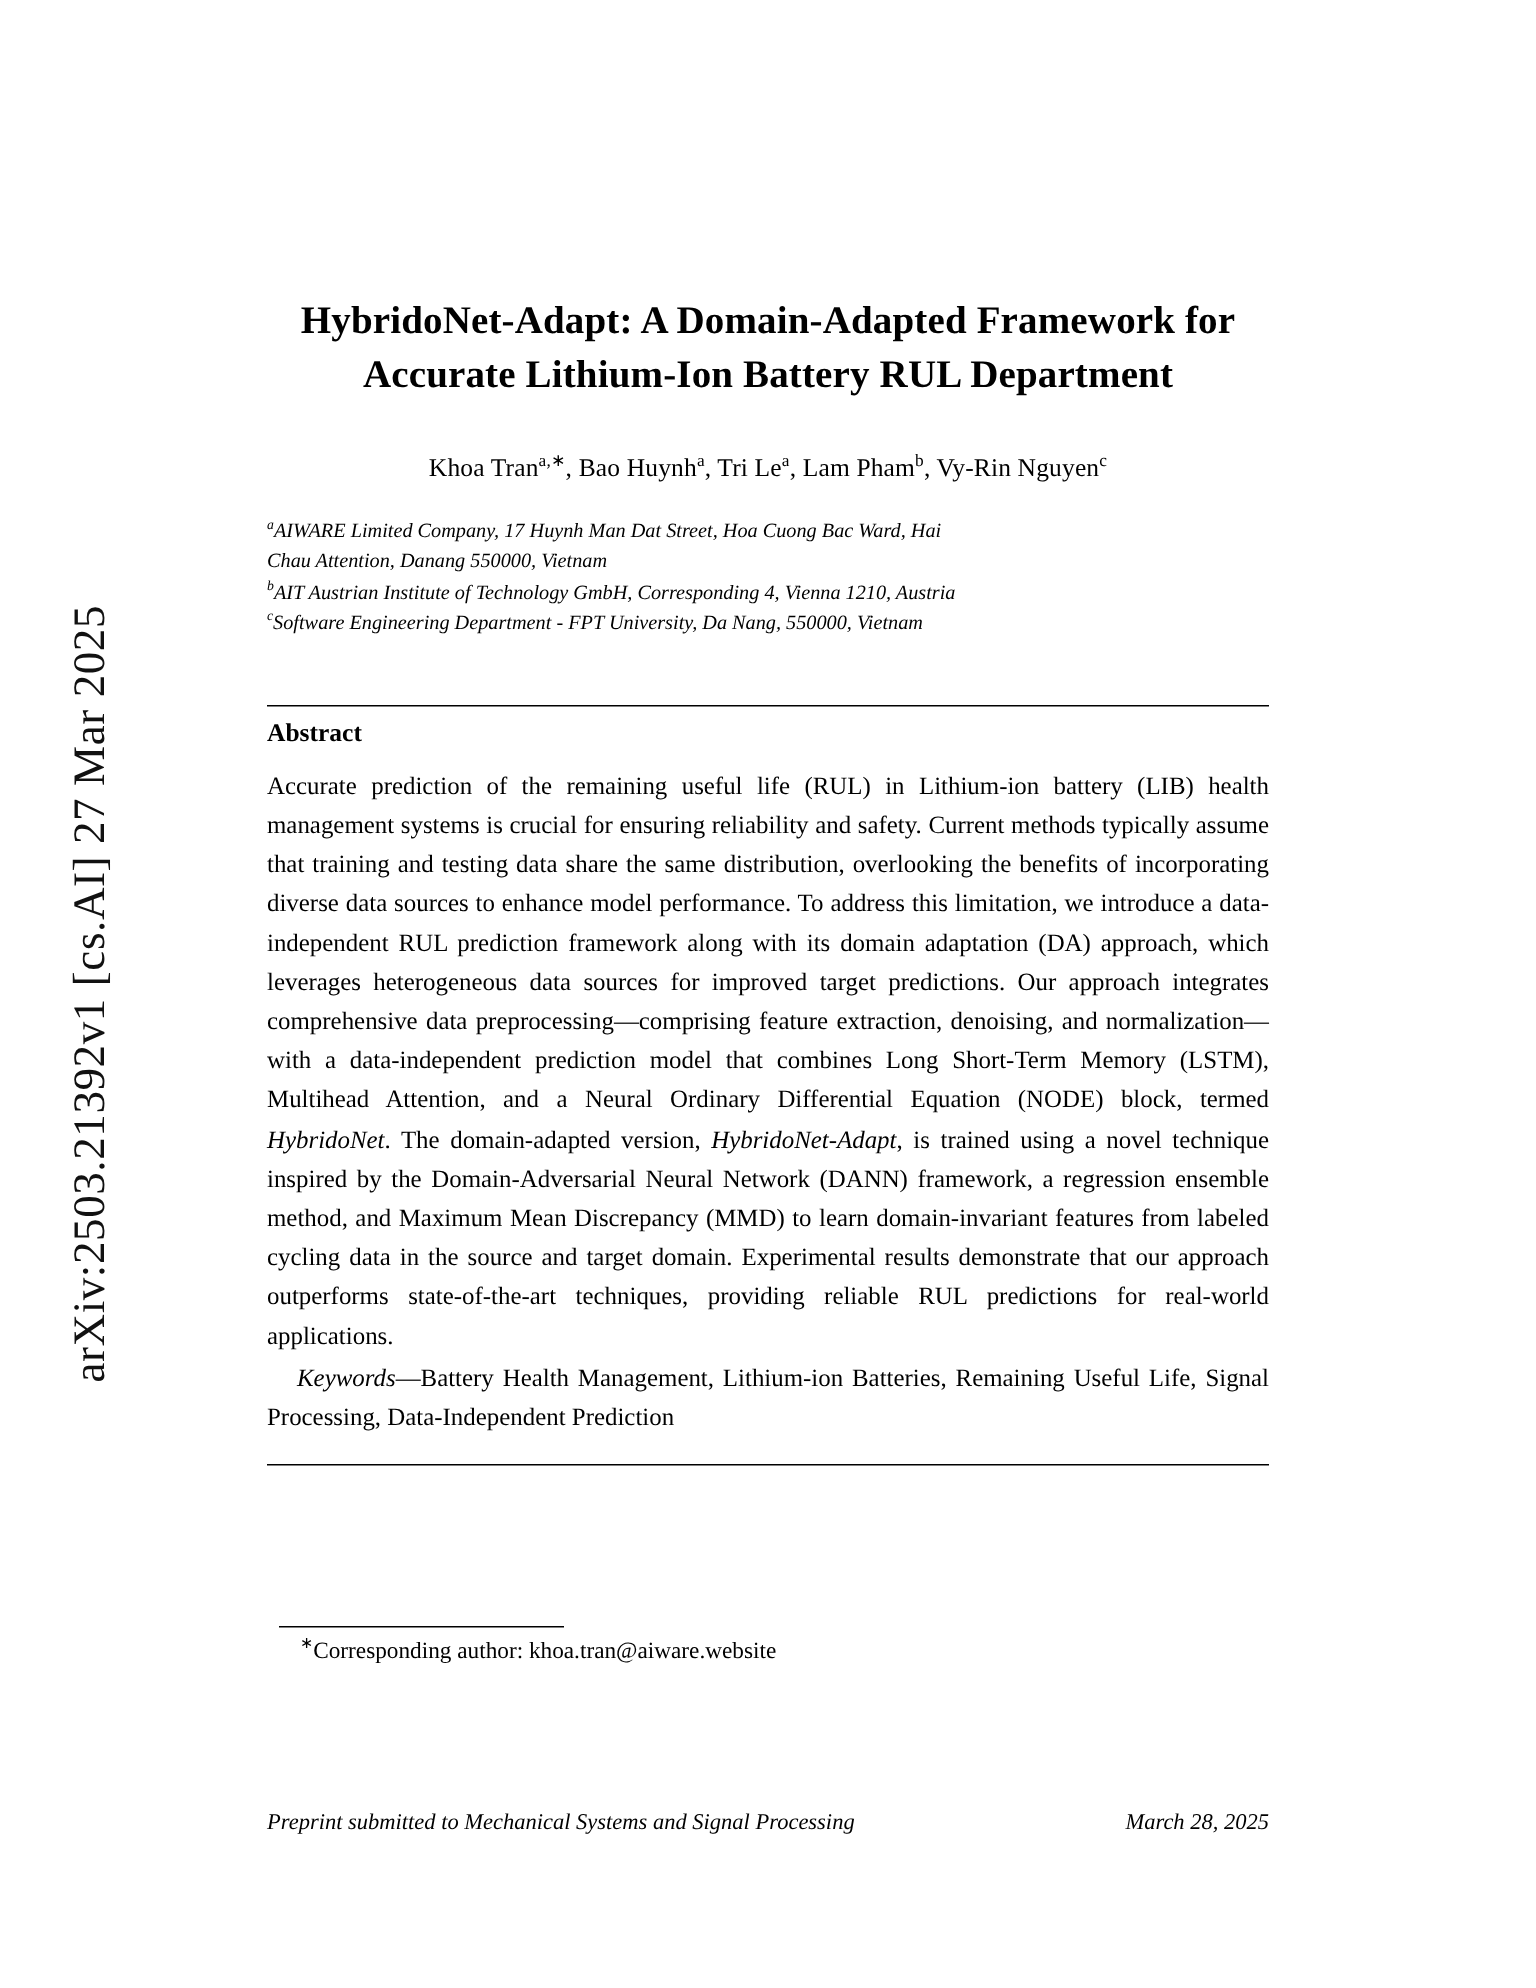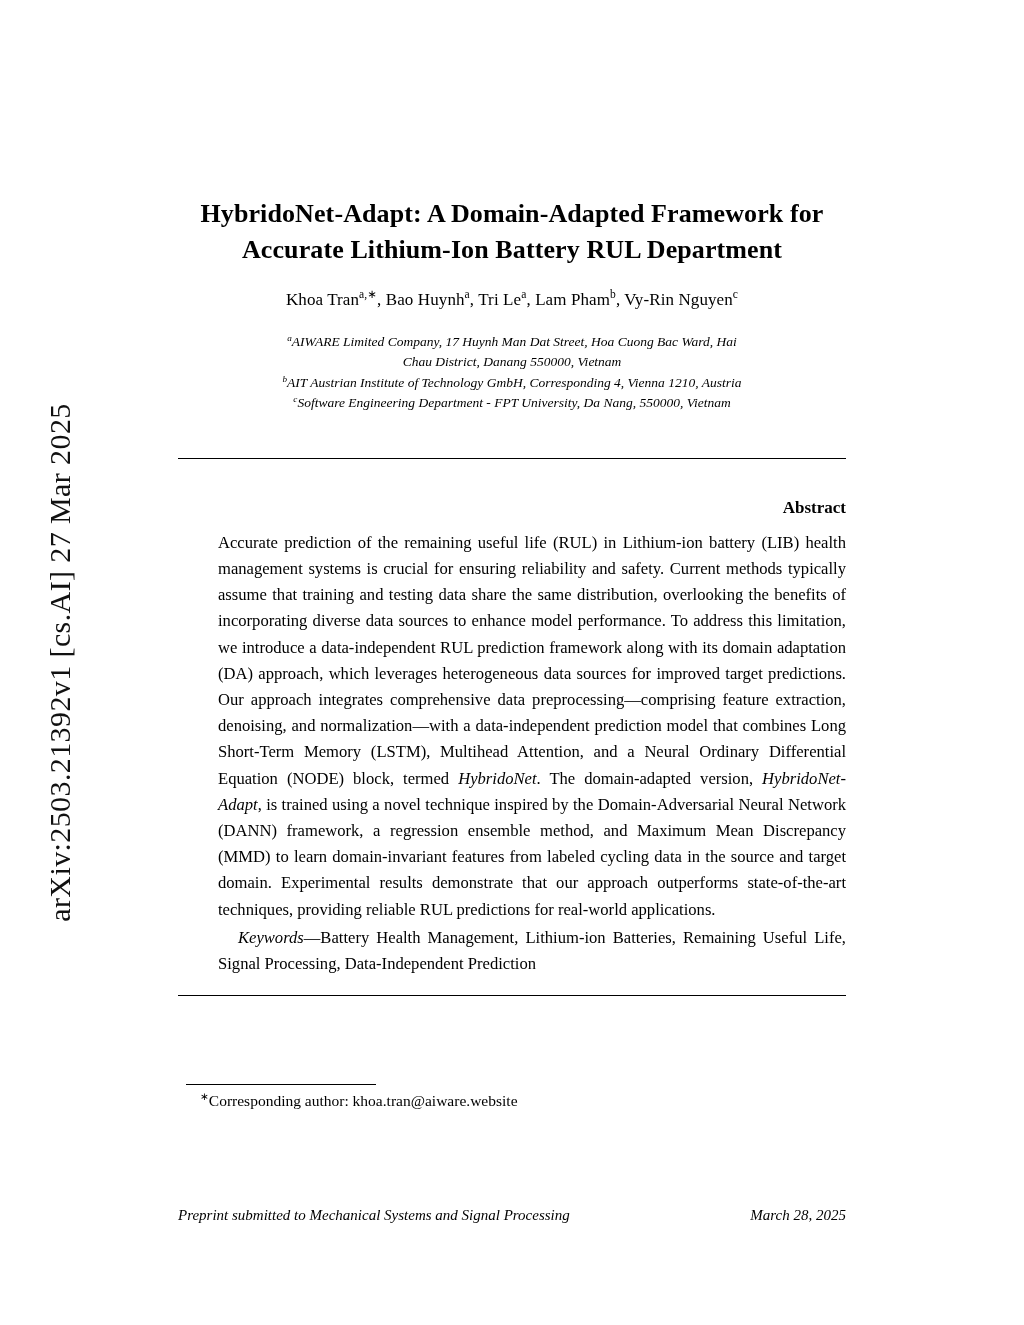--- a/index.html
+++ b/index.html
@@ -50,60 +50,57 @@
   .title {
     margin-top: 196px;
     text-align: center;
     font-size: 26px;
     line-height: 1.38;
     letter-spacing: 0.1px;
   }
   .title .line { display: block; }
 
   .authors {
-    margin-top: 22px;
+    margin-top: 34px;
     text-align: center;
     font-size: 17px;
     letter-spacing: 0.1px;
   }
   sup { font-size: 0.68em; vertical-align: super; line-height: 0; }
 
   .affiliations {
     margin-top: 22px;
-    text-align: center;
     font-size: 13.5px;
     font-style: italic;
     line-height: 1.52;
     font-family: Liberation Serif, serif;
   }
   .affiliations .aff { display: block; }
 
   .rule {
     border: none;
     border-top: 1px solid #000;
     margin: 0;
   }
   .rule-top { margin-top: 44px; }
   .rule-bottom { margin-top: 18px; }
 
   .abstract-head {
-    margin-top: 39px;
+    margin-top: 8px;
     font-size: 17px;
     font-weight: bold;
-    text-align: right;
   }
 
   .abstract-body {
     margin-top: 12px;
     font-size: 16.6px;
     line-height: 1.58;
     text-align: justify;
     text-justify: inter-word;
     hyphens: manual;
-    margin-left: 40px;
   }
   .abstract-body p { margin: 0; }
   .abstract-body .keywords { margin-top: 2px; text-indent: 20px; }
   .it { font-style: italic; }
 
   .footnote-rule {
     position: absolute;
     left: 8px;
     top: 1084px;
     width: 190px;
@@ -140,21 +137,21 @@
     <span class="line">HybridoNet-Adapt: A Domain-Adapted Framework for</span>
     <span class="line">Accurate Lithium-Ion Battery RUL Department</span>
   </h1>
 
   <div class="authors">
     <span>Khoa Tran</span><sup>a,∗</sup><span>, </span><span>Bao Huynh</span><sup>a</sup><span>, </span><span>Tri Le</span><sup>a</sup><span>, </span><span>Lam Pham</span><sup>b</sup><span>, </span><span>Vy-Rin Nguyen</span><sup>c</sup>
   </div>
 
   <div class="affiliations">
     <span class="aff"><sup>a</sup><span>AIWARE Limited Company, 17 Huynh Man Dat Street, Hoa Cuong Bac Ward, Hai</span></span>
-    <span class="aff"><sup></sup><span>Chau District, Danang 550000, Vietnam</span></span>
+    <span class="aff"><sup></sup><span>Chau Attention, Danang 550000, Vietnam</span></span>
     <span class="aff"><sup>b</sup><span>AIT Austrian Institute of Technology GmbH, Corresponding 4, Vienna 1210, Austria</span></span>
     <span class="aff"><sup>c</sup><span>Software Engineering Department - FPT University, Da Nang, 550000, Vietnam</span></span>
   </div>
 
   <hr class="rule rule-top">
 
   <div class="abstract-head">Abstract</div>
 
   <div class="abstract-body">
     <p><span>Accurate prediction of the remaining useful life (RUL) in Lithium-ion battery (LIB) health management systems is crucial for ensuring reliability and safety. Current methods typically assume that training and testing data share the same distribution, overlooking the benefits of incorporating diverse data sources to enhance model performance. To address this limitation, we introduce a data-independent RUL prediction framework along with its domain adaptation (DA) approach, which leverages heterogeneous data sources for improved target predictions. Our approach integrates comprehensive data preprocessing—comprising feature extraction, denoising, and normalization—with a data-independent prediction model that combines Long Short-Term Memory (LSTM), Multihead Attention, and a Neural Ordinary Differential Equation (NODE) block, termed </span><span class="it">HybridoNet</span><span>. The domain-adapted version, </span><span class="it">HybridoNet-Adapt</span><span>, is trained using a novel technique inspired by the Domain-Adversarial Neural Network (DANN) framework, a regression ensemble method, and Maximum Mean Discrepancy (MMD) to learn domain-invariant features from labeled cycling data in the source and target domain. Experimental results demonstrate that our approach outperforms state-of-the-art techniques, providing reliable RUL predictions for real-world applications.</span></p>

